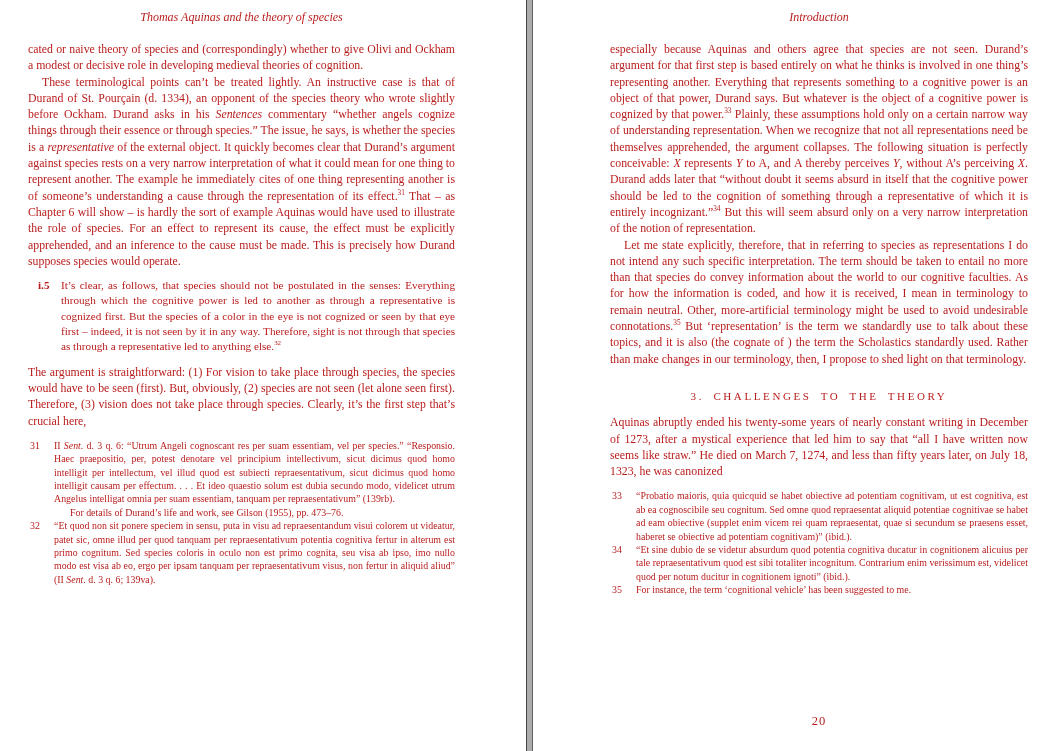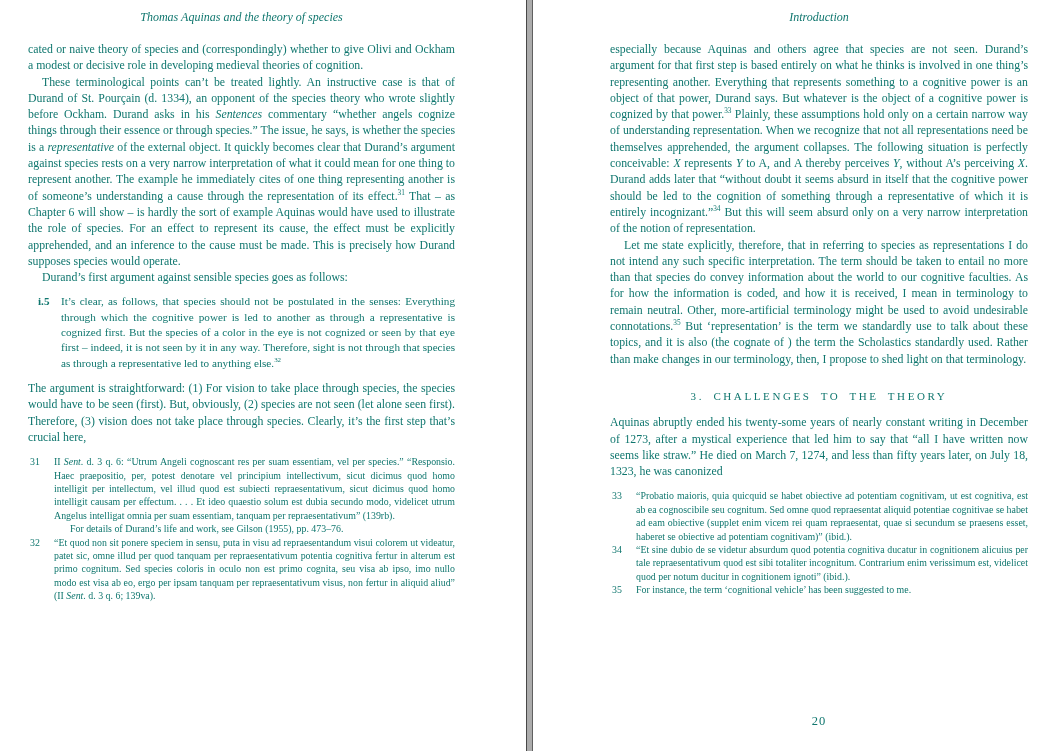--- a/index.html
+++ b/index.html
@@ -6,21 +6,21 @@
   html, body {
     margin: 0; padding: 0;
     width: 1050px; height: 751px;
     background: #ffffff;
     overflow: hidden;
   }
   .spread {
     position: relative;
     width: 1050px; height: 751px;
     background: #ffffff;
-    color: #0f766e;
+    color: #b91c1c;
     font-family: "Liberation Serif", "DejaVu Serif", serif;
   }
   .gutter {
     position: absolute;
     left: 526px; top: 0;
     width: 7px; height: 751px;
     background: #acacac;
     border-left: 1px solid #474747;
     border-right: 1px solid #606060;
   }
@@ -97,21 +97,20 @@
 <div class="spread">
 
   <div class="gutter"></div>
 
   <section class="page page-left">
     <div class="running-head">Thomas Aquinas and the theory of species</div>
 
     <div class="bodytext">
       <p>cated or naive theory of species and (correspondingly) whether to give Olivi and Ockham a modest or decisive role in developing medieval theories of cognition.</p>
       <p class="indent">These terminological points can’t be treated lightly. An instructive case is that of Durand of St. Pourçain (d. 1334), an opponent of the species theory who wrote slightly before Ockham. Durand asks in his <i>Sentences</i> commentary “whether angels cognize things through their essence or through species.” The issue, he says, is whether the species is a <i>representative</i> of the external object. It quickly becomes clear that Durand’s argument against species rests on a very narrow interpretation of what it could mean for one thing to represent another. The example he immediately cites of one thing representing another is of someone’s understanding a cause through the representation of its effect.<sup>31</sup> That – as Chapter 6 will show – is hardly the sort of example Aquinas would have used to illustrate the role of species. For an effect to represent its cause, the effect must be explicitly apprehended, and an inference to the cause must be made. This is precisely how Durand supposes species would operate.</p>
-      <p class="indent">Durand’s first argument against sensible species goes as follows:</p>
 
       <div class="block-quote">
         <span class="quote-label">i.5</span>
         <span>It’s clear, as follows, that species should not be postulated in the senses: Everything through which the cognitive power is led to another as through a representative is cognized first. But the species of a color in the eye is not cognized or seen by that eye first – indeed, it is not seen by it in any way. Therefore, sight is not through that species as through a representative led to anything else.<sup>32</sup></span>
       </div>
 
       <p>The argument is straightforward: (1) For vision to take place through species, the species would have to be seen (first). But, obviously, (2) species are not seen (let alone seen first). Therefore, (3) vision does not take place through species. Clearly, it’s the first step that’s crucial here,</p>
     </div>
 
     <div class="footnotes">

